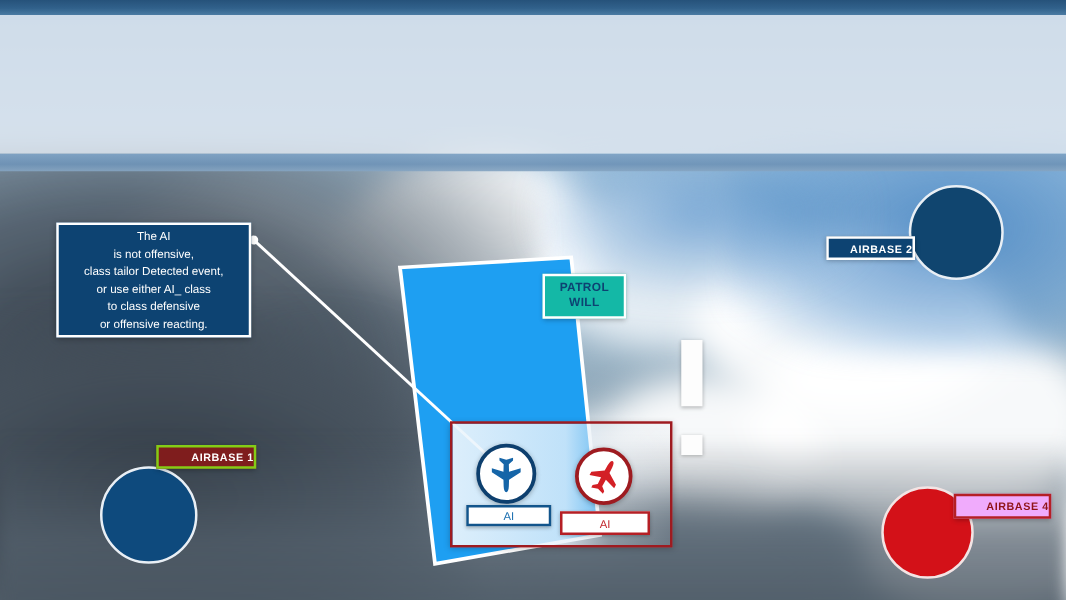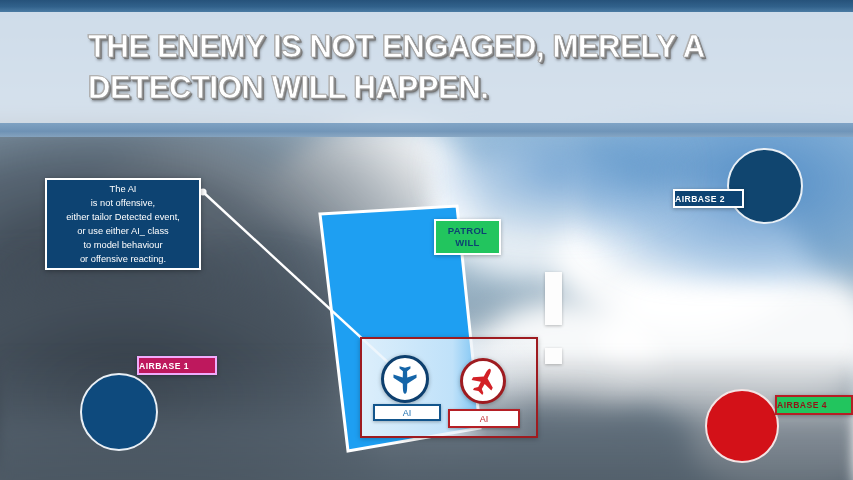--- a/index.html
+++ b/index.html
@@ -100,21 +100,21 @@
   .leader-svg{ position:absolute; left:0; top:0; width:853px; height:480px; pointer-events:none; }
 
   
   .patrol-zone{
     position:absolute; left:0; top:0; width:853px; height:480px;
     pointer-events:none;
   }
 
   .patrol-label{
     position:absolute; left:434px; top:219px; width:67px; height:36px;
-    background:#22c55e;
+    background:#14b8a6;
     border:2px solid #ffffff;
     display:flex; flex-direction:column; align-items:center; justify-content:center;
     box-shadow:0 1px 4px rgba(0,0,0,.3);
   }
   .patrol-label span{
     color:#0d4372; font-size:9.5px; font-weight:bold; line-height:1.28;
     letter-spacing:.3px;
   }
 
   
@@ -176,38 +176,37 @@
   .base2{
     left:727px; top:148px; width:76px; height:76px;
     background:#10456f; border:2px solid #e9eff5;
   }
   .base4{
     left:705px; top:389px; width:74px; height:74px;
     background:#d31118; border:2px solid #f3e4e4;
   }
 
   .base-label{
-    position:absolute; display:flex; align-items:center; justify-content:flex-start;
+    position:absolute; display:flex; align-items:center; justify-content:flex-end;
     box-shadow:0 1px 4px rgba(0,0,0,.3);
-    margin-left:12px;
   }
   .base-label span{ font-size:8.6px; font-weight:bold; letter-spacing:.45px; }
   .lbl-b1{
     left:125px; top:356px; width:80px; height:19px;
-    background:#be185d; border:2px solid #f0abfc;
+    background:#7f1d1d; border:2px solid #84cc16;
   }
   .lbl-b1 span{ color:#ffffff; }
   .lbl-b2{
     left:661px; top:189px; width:71px; height:19px;
     background:#0d4372; border:2px solid #ffffff;
   }
   .lbl-b2 span{ color:#ffffff; }
   .lbl-b4{
     left:763px; top:395px; width:78px; height:20px;
-    background:#22c55e; border:2px solid #b51f25;
+    background:#f0abfc; border:2px solid #b51f25;
   }
   .lbl-b4 span{ color:#8f1418; }
 </style>
 </head>
 <body>
 
 <div id="stage">
 
   <div class="sky-base"></div>
 
@@ -230,36 +229,35 @@
   <div class="blue-patch-r"></div>
   <div class="blue-patch-t"></div>
   <div class="ground-haze"></div>
 
   <svg class="patrol-zone" viewBox="0 0 853 480">
     <polygon points="320,214 457,206 480,428 348,451" fill="#1e9ff2" stroke="#ffffff" stroke-width="3"></polygon>
   </svg>
 
   <div class="header">
     <div class="header-top-band"></div>
-    <div class="title">THE ENEMY IS NOT ENGAGED, MERELY A DETECTION WILL HAPPEN.</div>
   </div>
   <div class="header-bot-band"></div>
 
   <svg class="leader-svg" viewBox="0 0 853 480">
     <line x1="203" y1="192" x2="406" y2="379" stroke="#ffffff" stroke-width="2.4"></line>
     <circle cx="203" cy="192" r="3.6" fill="#ffffff"></circle>
   </svg>
 
   <div class="info-box">
     <div class="info-text">
       <div>The AI</div>
       <div>is not offensive,</div>
-      <div>either tailor Detected event,</div>
+      <div>class tailor Detected event,</div>
       <div>or use either AI_ class</div>
-      <div>to model behaviour</div>
+      <div>to class defensive</div>
       <div>or offensive reacting.</div>
     </div>
   </div>
 
   <div class="patrol-label">
     <span>PATROL</span>
     <span>WILL</span>
   </div>
 
   <div class="excl-bar"></div>

